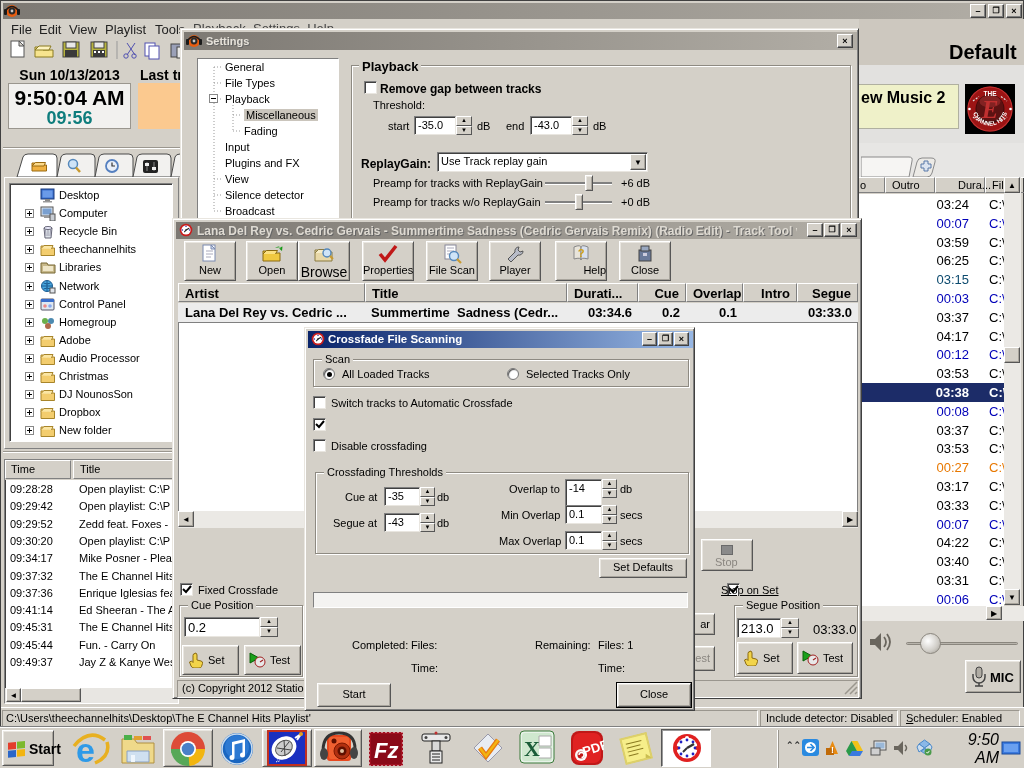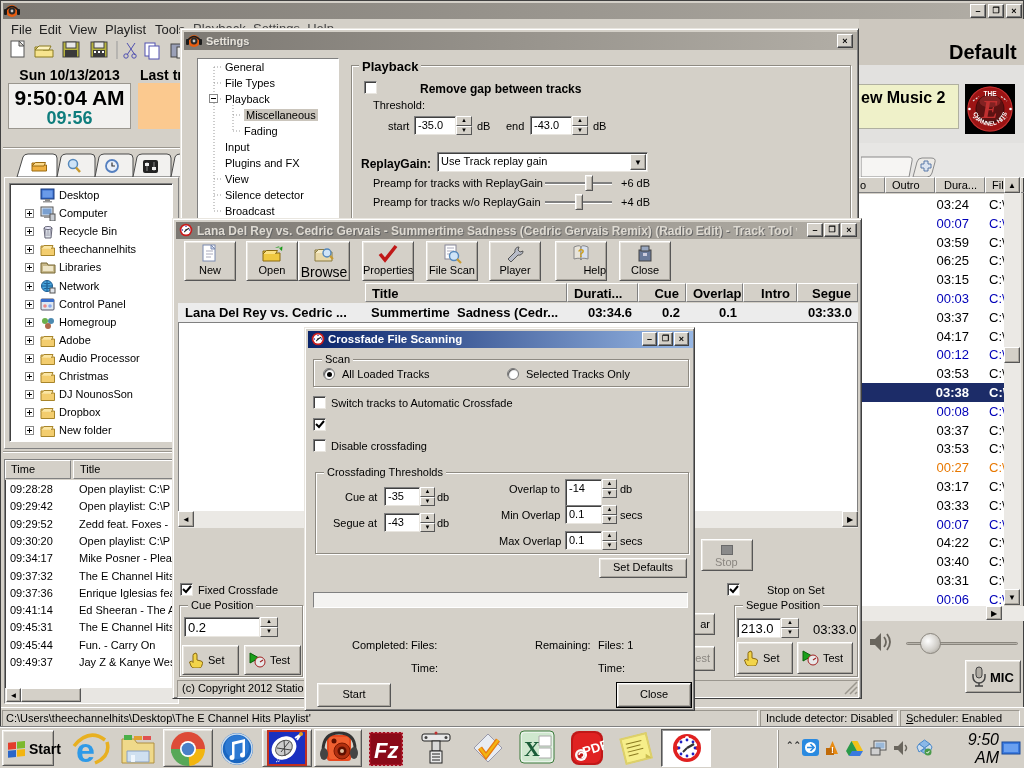--- a/index.html
+++ b/index.html
@@ -324,33 +324,33 @@
       <path d="M0 1 L48 1 Q52 1 51 5 L48 21 L0 21 Z" fill="#f6f5f3" stroke="#8a8a8a"></path>
       <path d="M52 21 L56 6 Q57 2 61 2 L70 2 Q75 2 74 6 L71 17 Q70 21 66 21 Z" fill="#eceae6" stroke="#8a8a8a"></path>
       <path d="M60 8 h3 v-3 h4 v3 h3 v4 h-3 v3 h-4 v-3 h-3 z" fill="#dce4f0" stroke="#5878a8"></path>
     </svg>
   </div>
 
   <div class="ab" id="playlist" style="left:858px;top:176px;width:166px;height:444px;">
       <div class="ab" style="left:0;top:0;width:145px;height:17px;background:#d4d0c8;">
         <div class="ab" style="left:-60px;top:0;width:86px;height:16px;border:1px solid;border-color:#fff #808080 #808080 #fff;padding:1px 0 0 6px;text-align:right;"><span style="margin-right:18px;">o</span></div>
         <div class="ab" style="left:26px;top:0;width:50px;height:16px;border:1px solid;border-color:#fff #808080 #808080 #fff;padding:1px 0 0 6px;">Outro</div>
-        <div class="ab" style="left:76px;top:0;width:50px;height:16px;border:1px solid;border-color:#fff #808080 #808080 #fff;padding:1px 0 0 8px;">Dura...</div>
+        <div class="ab" style="left:76px;top:0;width:50px;height:16px;border:1px solid;border-color:#fff #808080 #808080 #fff;padding:1px 0 0 22px;">Dura...</div>
         <div class="ab" style="left:126px;top:0;width:40px;height:16px;border:1px solid;border-color:#fff #808080 #808080 #fff;padding:1px 0 0 6px;">File</div>
       </div>
       <div class="ab" style="left:0;top:17px;width:145px;height:413px;background:#fff;"></div>
       <div class="ab" style="left:66px;top:20px;width:44px;text-align:right;font-size:13px;color:#000;">03:24</div>
       <div class="ab" style="left:130px;top:20px;font-size:13px;color:#000;">C:\</div>
       <div class="ab" style="left:66px;top:38.8px;width:44px;text-align:right;font-size:13px;color:#0000b8;">00:07</div>
       <div class="ab" style="left:130px;top:38.8px;font-size:13px;color:#0000b8;">C:\</div>
       <div class="ab" style="left:66px;top:57.6px;width:44px;text-align:right;font-size:13px;color:#000;">03:59</div>
       <div class="ab" style="left:130px;top:57.6px;font-size:13px;color:#000;">C:\</div>
       <div class="ab" style="left:66px;top:76.4px;width:44px;text-align:right;font-size:13px;color:#000;">06:25</div>
       <div class="ab" style="left:130px;top:76.4px;font-size:13px;color:#000;">C:\</div>
-      <div class="ab" style="left:66px;top:95.2px;width:44px;text-align:right;font-size:13px;color:#000000;">03:15</div>
+      <div class="ab" style="left:66px;top:95.2px;width:44px;text-align:right;font-size:13px;color:#0c4a6e;">03:15</div>
       <div class="ab" style="left:130px;top:95.2px;font-size:13px;color:#000;">C:\</div>
       <div class="ab" style="left:66px;top:114px;width:44px;text-align:right;font-size:13px;color:#0000b8;">00:03</div>
       <div class="ab" style="left:130px;top:114px;font-size:13px;color:#0000b8;">C:\</div>
       <div class="ab" style="left:66px;top:132.8px;width:44px;text-align:right;font-size:13px;color:#000;">03:37</div>
       <div class="ab" style="left:130px;top:132.8px;font-size:13px;color:#000;">C:\</div>
       <div class="ab" style="left:66px;top:151.6px;width:44px;text-align:right;font-size:13px;color:#000;">04:17</div>
       <div class="ab" style="left:130px;top:151.6px;font-size:13px;color:#000;">C:\</div>
       <div class="ab" style="left:66px;top:170.4px;width:44px;text-align:right;font-size:13px;color:#0000b8;">00:12</div>
       <div class="ab" style="left:130px;top:170.4px;font-size:13px;color:#0000b8;">C:\</div>
       <div class="ab" style="left:66px;top:189.20000000000002px;width:44px;text-align:right;font-size:13px;color:#000;">03:53</div>
@@ -461,21 +461,21 @@
     <span class="ab" style="left:27px;top:82px;">Input</span>
     <span class="ab" style="left:27px;top:98px;">Plugins and FX</span>
     <span class="ab" style="left:27px;top:114px;">View</span>
     <span class="ab" style="left:27px;top:130px;">Silence detector</span>
     <span class="ab" style="left:27px;top:146px;">Broadcast</span>
   </div>
 
   <div class="gb" style="left:170px;top:36px;width:666px;height:516px;max-width:500px;"></div>
   <span class="ab b" style="left:178px;top:30px;font-size:13px;background:#d4d0c8;padding:0 3px;">Playback</span>
   <div class="cb" style="left:183px;top:52px;"></div>
-  <span class="ab b" style="left:199px;top:53px;font-size:12px;margin-left:40px;">Remove gap between tracks</span>
+  <span class="ab b" style="left:199px;top:53px;font-size:12px;">Remove gap between tracks</span>
   <span class="ab" style="left:192px;top:70px;">Threshold:</span>
   <span class="ab" style="left:207px;top:91px;">start</span>
   <div class="fld" style="left:233px;top:87px;width:42px;height:19px;">-35.0</div>
   <div class="spin" style="left:275px;top:87px;height:19px;">
       <div>▲</div>
       <div>▼</div>
     </div>
   <span class="ab" style="left:296px;top:91px;">dB</span>
   <span class="ab" style="left:325px;top:91px;">end</span>
   <div class="fld" style="left:349px;top:87px;width:42px;height:19px;">-43.0</div>
@@ -488,21 +488,21 @@
   <div class="fld" style="left:256px;top:123px;width:211px;height:20px;">Use Track replay gain
     <div class="sb" style="right:1px;top:1px;width:16px;height:16px;font-size:8px;line-height:15px;">▼</div>
   </div>
   <span class="ab" style="left:192px;top:148px;">Preamp for tracks with ReplayGain</span>
   <div class="ab" style="left:364px;top:153px;width:67px;height:2px;background:#808080;box-shadow:0 1px 0 #fff;"></div>
   <div class="ab raised" style="left:404px;top:146px;width:8px;height:16px;"></div>
   <span class="ab" style="left:440px;top:148px;">+6 dB</span>
   <span class="ab" style="left:192px;top:167px;">Preamp for tracks w/o ReplayGain</span>
   <div class="ab" style="left:364px;top:172px;width:67px;height:2px;background:#808080;box-shadow:0 1px 0 #fff;"></div>
   <div class="ab raised" style="left:394px;top:165px;width:8px;height:16px;"></div>
-  <span class="ab" style="left:440px;top:167px;">+4 dB</span>
+  <span class="ab" style="left:440px;top:167px;">+0 dB</span>
 </div>
 
 <div class="ab" id="tracktool" style="left:172px;top:218px;width:690px;height:481px;background:#d4d0c8;border:1px solid;border-color:#e9e6e0 #404040 #404040 #e9e6e0;box-shadow:inset 1px 1px 0 #fff, inset -1px -1px 0 #808080;">
   <div class="ab tbgray" style="left:3px;top:3px;width:684px;height:17px;"></div>
   <svg width="14" height="14" style="position:absolute;left:6px;top:4px;">
       <circle cx="7" cy="7" r="6.3" fill="#c81e1e"></circle>
       <circle cx="7" cy="7" r="4.6" fill="#fff"></circle>
       <circle cx="7" cy="3.4" r="0.7" fill="#2222aa"></circle>
       <circle cx="10.6" cy="7" r="0.7" fill="#2222aa"></circle>
       <circle cx="3.4" cy="7" r="0.7" fill="#2222aa"></circle>
@@ -574,20 +574,21 @@
         <div style="margin-top:2px;height:20px;"><svg width="20" height="20">
             <rect x="4" y="6" width="12" height="11" fill="#6a7a9a" stroke="#444"></rect>
             <rect x="6" y="2" width="8" height="5" fill="#9aa8c0" stroke="#444"></rect>
             <rect x="8" y="9" width="4" height="3" fill="#ccd"></rect>
           </svg></div>
         <div style="font-size:11px;">Close</div>
       </div>
     </div>
 
   <div class="ab" id="tthead" style="left:5px;top:64px;width:680px;height:20px;background:#d4d0c8;">
+      <div class="ab b" style="left:0px;top:0;width:187px;height:19px;border:1px solid;border-color:#fff #808080 #808080 #fff;padding:2px 6px 0 6px;font-size:13px;text-align:left;">Artist</div>
       <div class="ab b" style="left:187px;top:0;width:202px;height:19px;border:1px solid;border-color:#fff #808080 #808080 #fff;padding:2px 6px 0 6px;font-size:13px;text-align:left;">Title</div>
       <div class="ab b" style="left:389px;top:0;width:71px;height:19px;border:1px solid;border-color:#fff #808080 #808080 #fff;padding:2px 6px 0 6px;font-size:13px;text-align:left;">Durati...</div>
       <div class="ab b" style="left:460px;top:0;width:48px;height:19px;border:1px solid;border-color:#fff #808080 #808080 #fff;padding:2px 6px 0 6px;font-size:13px;text-align:right;">Cue</div>
       <div class="ab b" style="left:508px;top:0;width:57px;height:19px;border:1px solid;border-color:#fff #808080 #808080 #fff;padding:2px 6px 0 6px;font-size:13px;text-align:right;">Overlap</div>
       <div class="ab b" style="left:565px;top:0;width:54px;height:19px;border:1px solid;border-color:#fff #808080 #808080 #fff;padding:2px 6px 0 6px;font-size:13px;text-align:right;">Intro</div>
       <div class="ab b" style="left:619px;top:0;width:61px;height:19px;border:1px solid;border-color:#fff #808080 #808080 #fff;padding:2px 6px 0 6px;font-size:13px;text-align:right;">Segue</div>
     </div>
   <div class="ab b" id="ttrow" style="left:5px;top:84px;width:680px;height:19px;background:#ececec;font-size:13px;">
       <span class="ab" style="left:7px;top:2px;">Lana Del Rey vs. Cedric ...</span>
       <span class="ab" style="left:193px;top:2px;">Summertime&nbsp; Sadness (Cedr...</span>
@@ -636,21 +637,21 @@
   </div>
   <div class="ab raised" style="left:500px;top:394px;width:42px;height:22px;">
       <span style="position:absolute;right:4px;top:4px;">ar</span>
     </div>
   <div class="ab raised" style="left:500px;top:427px;width:42px;height:25px;">
       <span style="position:absolute;right:4px;top:5px;color:#8a8680;">est</span>
     </div>
   <div class="cb" style="left:554px;top:364px;"><svg width="11" height="11">
         <path d="M2 5 l3 3 l5 -6" stroke="#000" stroke-width="2" fill="none"></path>
       </svg></div>
-  <span class="ab" style="left:594px;top:365px;">Stop on Set</span>
+  <span class="ab" style="left:548px;top:365px;text-decoration:underline;">Stop on Set</span>
   <div class="gb" style="left:561px;top:386px;width:124px;height:72px;">
       <span class="gbl">Segue Position</span>
     </div>
   <div class="fld" style="left:564px;top:399px;width:44px;height:20px;font-size:13px;">213.0</div>
   <div class="spin" style="left:608px;top:399px;height:20px;width:18px;">
       <div>▲</div>
       <div>▼</div>
     </div>
   <span class="ab" style="left:640px;top:403px;font-size:13px;">03:33.0</span>
   <div class="ab raised" style="left:564px;top:423px;width:56px;height:32px;">

